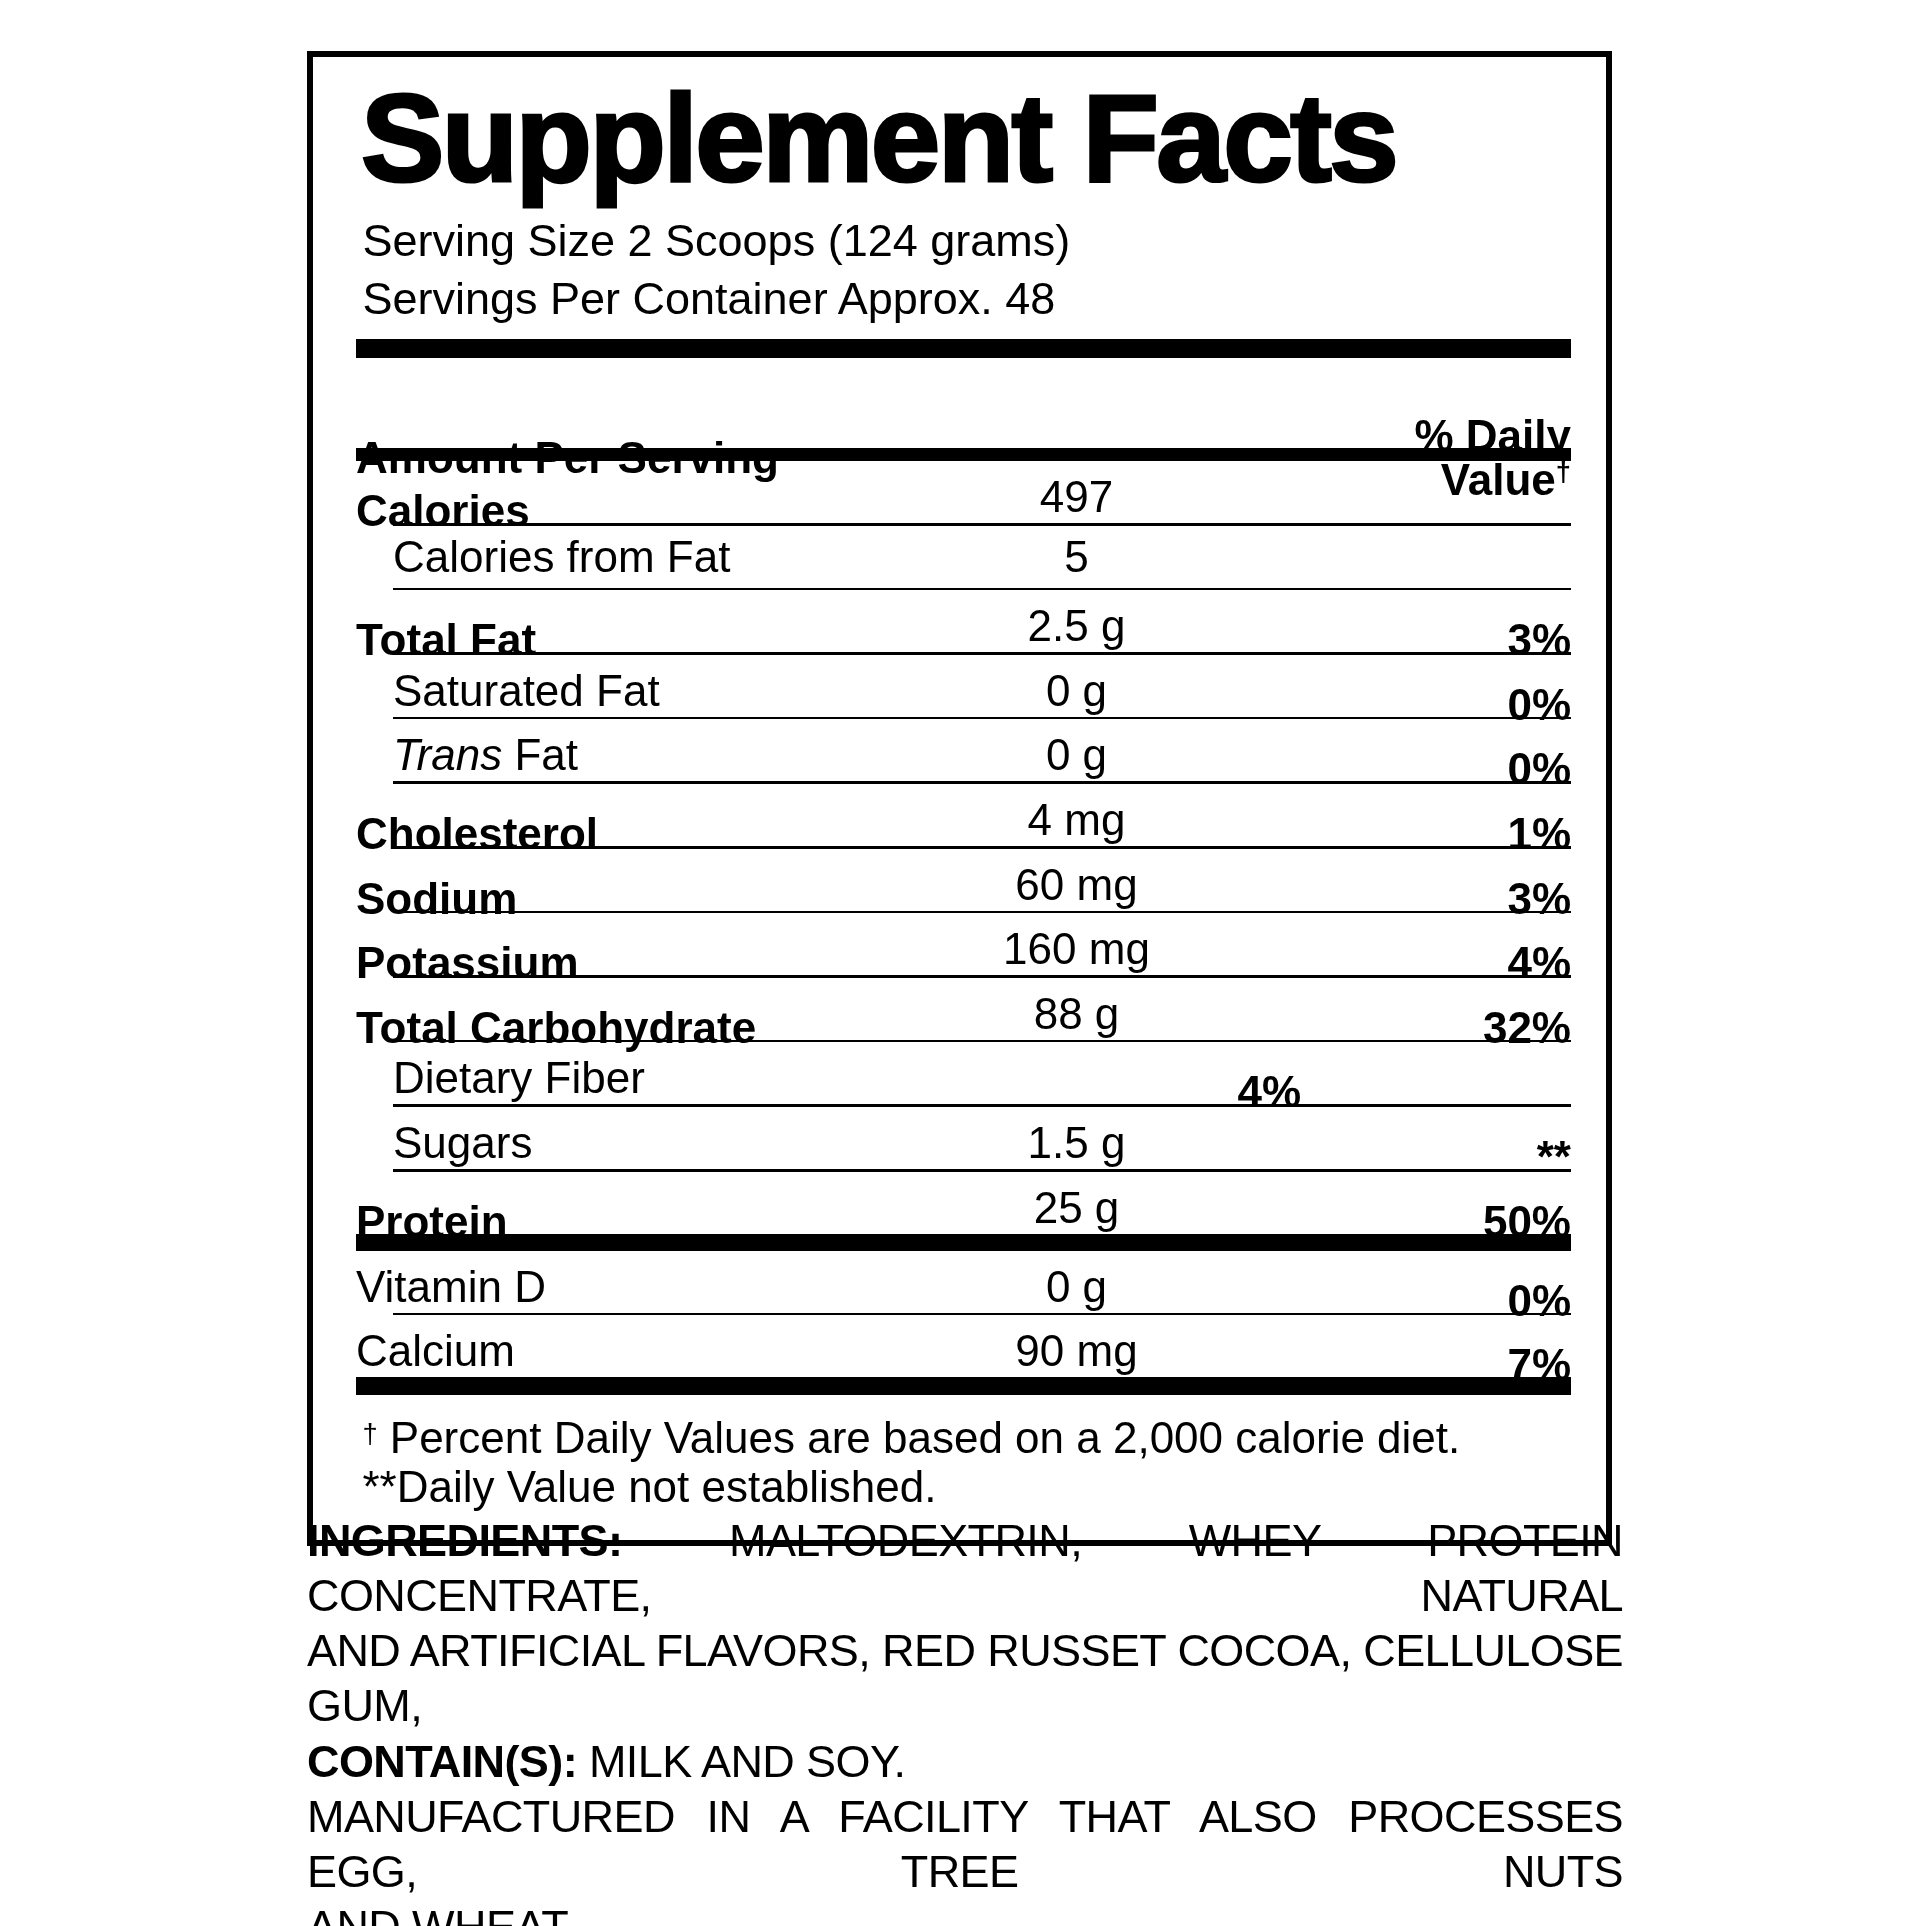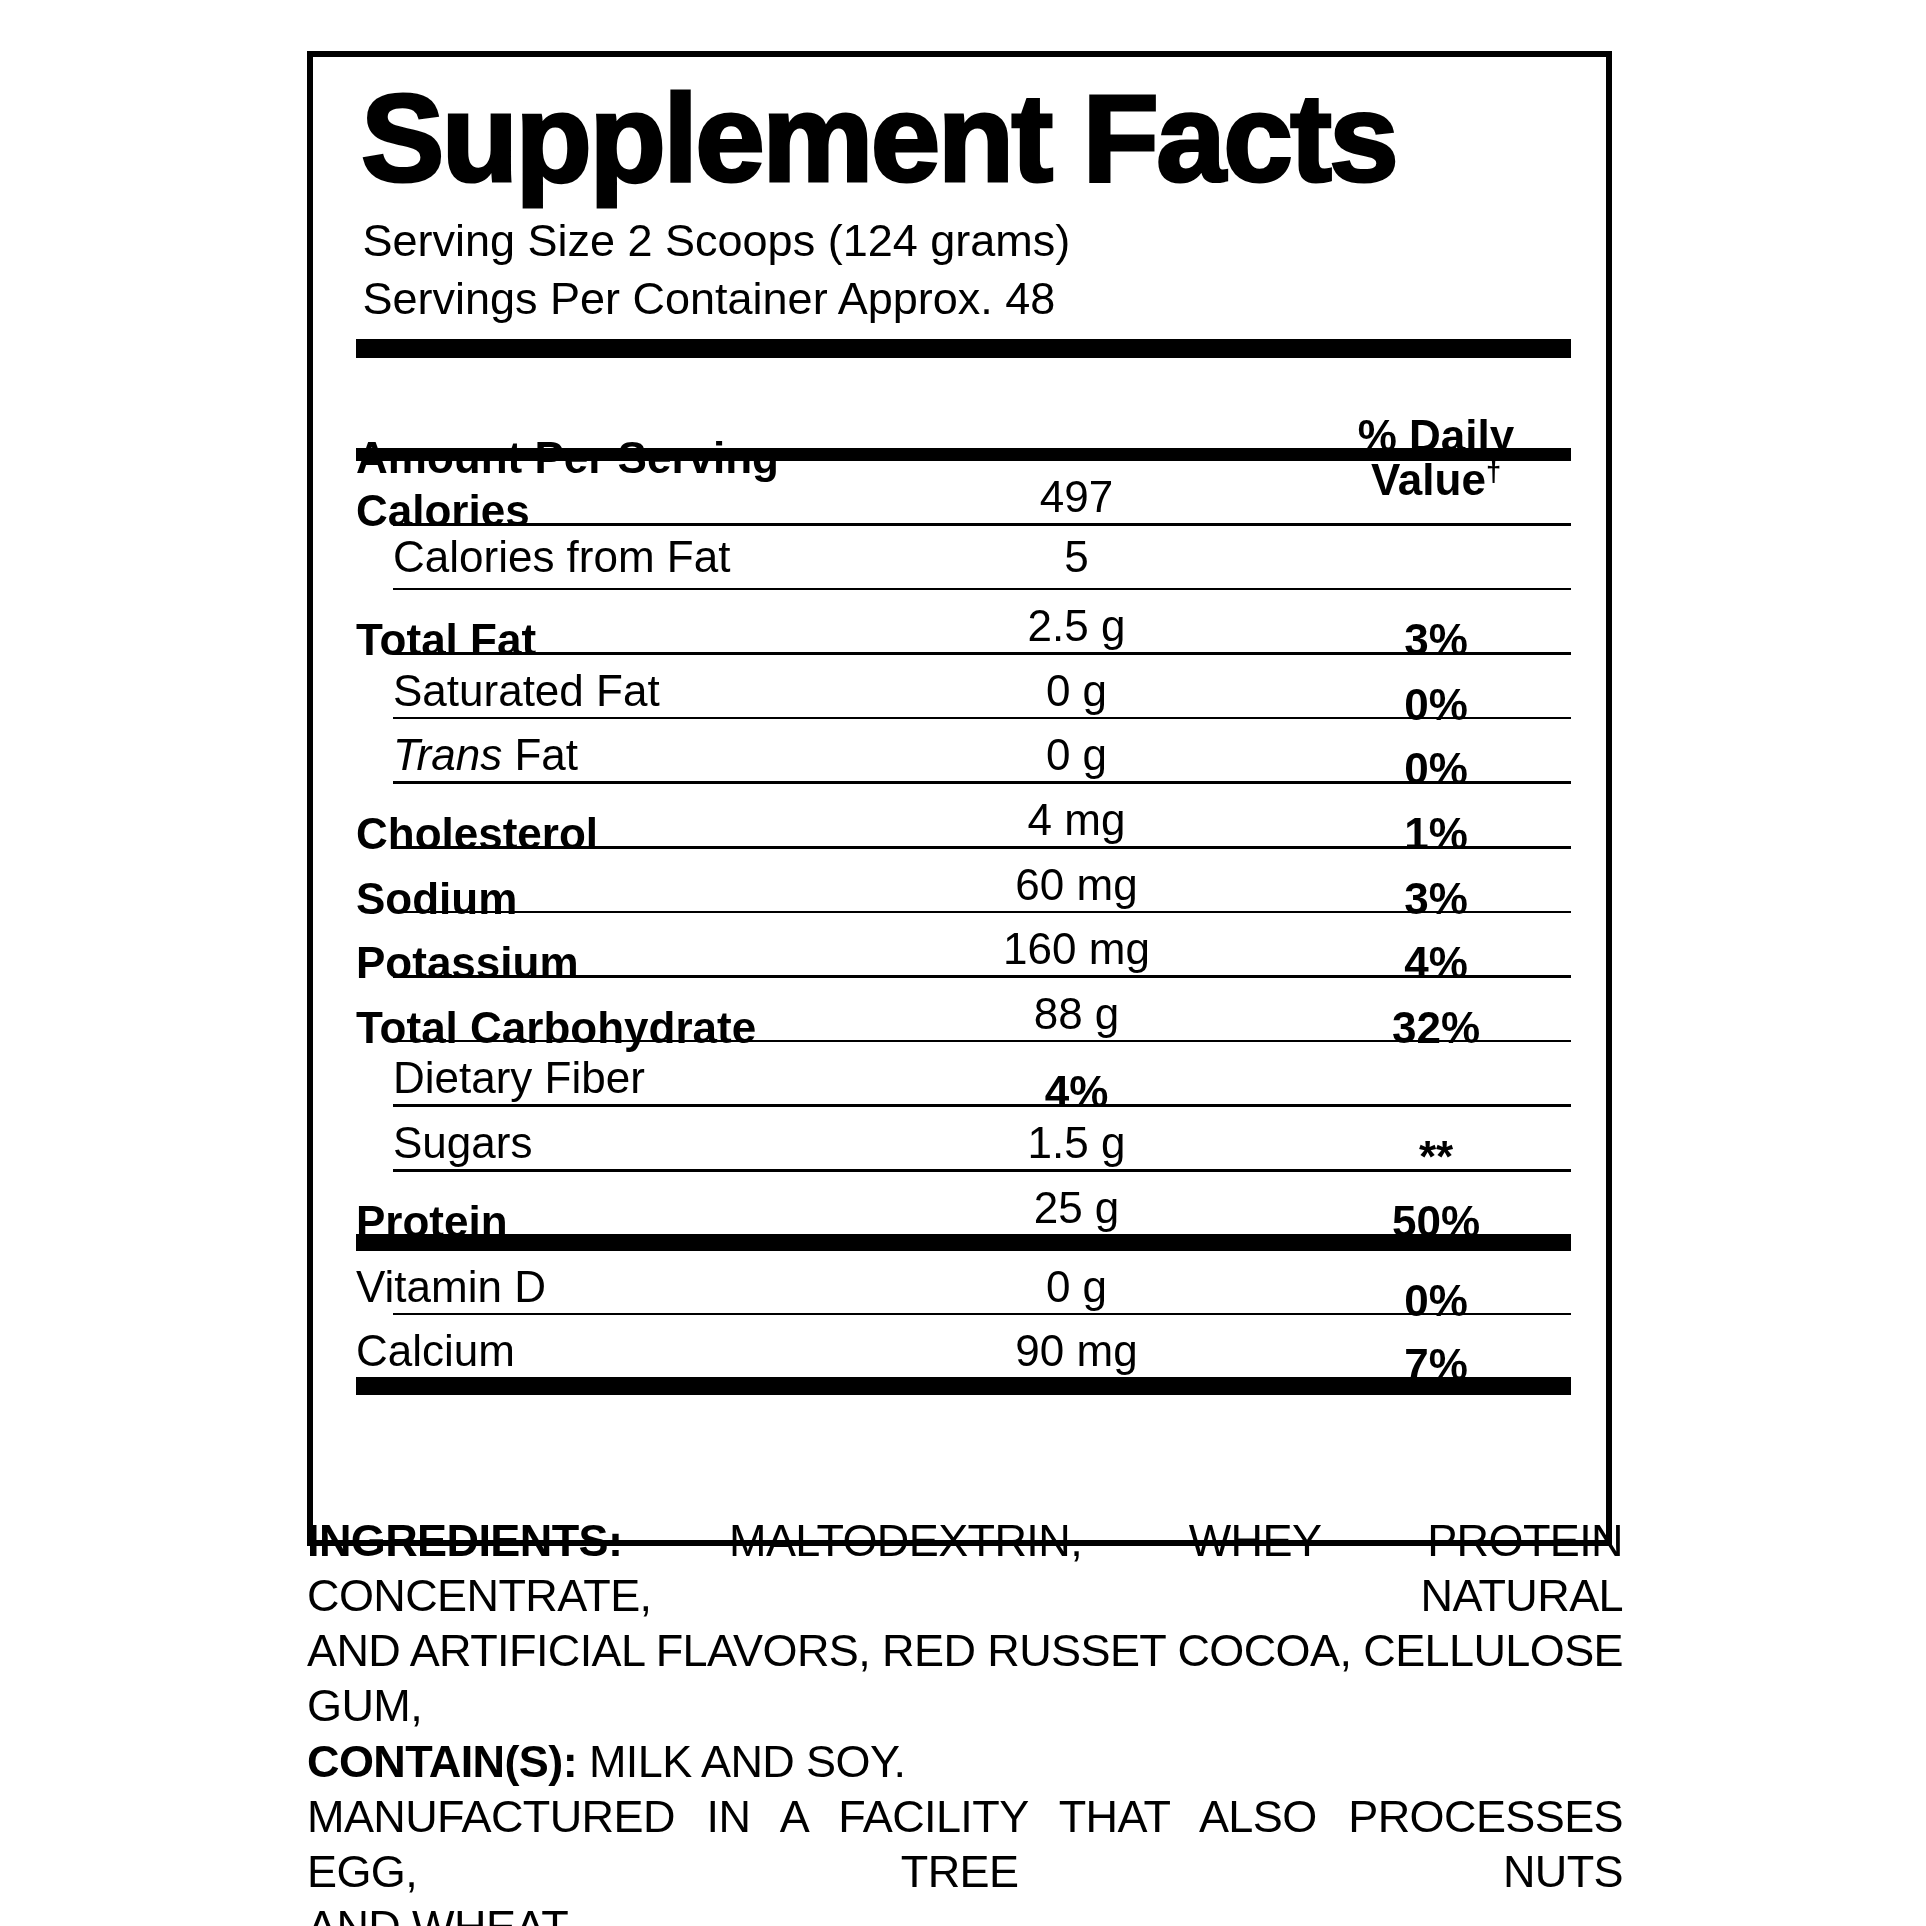--- a/index.html
+++ b/index.html
@@ -57,21 +57,21 @@
   .row {
     display: grid;
     grid-template-columns: 1fr 449px 270px;
     align-items: center;
     height: 62px;
     font-size: 44px;
     line-height: 1;
   }
   .row .lbl  { text-align: left; white-space: nowrap; }
   .row .amt  { text-align: center; }
-  .row .dv   { text-align: center; }
+  .row .dv   { text-align: right; }
   .row .lbl.bold, .row .dv, .header-row { font-weight: bold; margin-top: 28px; }
   .row .lbl.indent { padding-left: 37px; }
   .header-row .dv { font-weight: bold; }
   .thin-divider { height: 2.6px; background: #000; margin-left: 37px; }
   .dagger-sup { font-size: 0.62em; vertical-align: 0.5em; }
   .italic { font-style: italic; }
 
   .footnote {
     margin-top: 14px;
     margin-left: 6.4px;
@@ -210,20 +210,24 @@
       <div class="thin-divider"></div>
 
       <div class="row">
         <span class="lbl">Calcium</span>
         <span class="amt">90 mg</span>
         <span class="dv">7%</span>
       </div>
 
       <div class="bar bar-thick"></div>
 
+      <div class="footnote">
+        <div><span class="dagger-sup">†</span><span> Percent Daily Values are based on a 2,000 calorie diet.</span></div>
+        <div>**Daily Value not established.</div>
+      </div>
 
     </div>
   </div>
 
   <div class="ingredients-block">
     <div class="jline"><span class="bold">INGREDIENTS:</span><span> MALTODEXTRIN, WHEY PROTEIN CONCENTRATE, NATURAL</span></div>
     <div class="jline">AND ARTIFICIAL FLAVORS, RED RUSSET COCOA, CELLULOSE GUM,</div>
   </div>
 
   <div class="contains-block">

